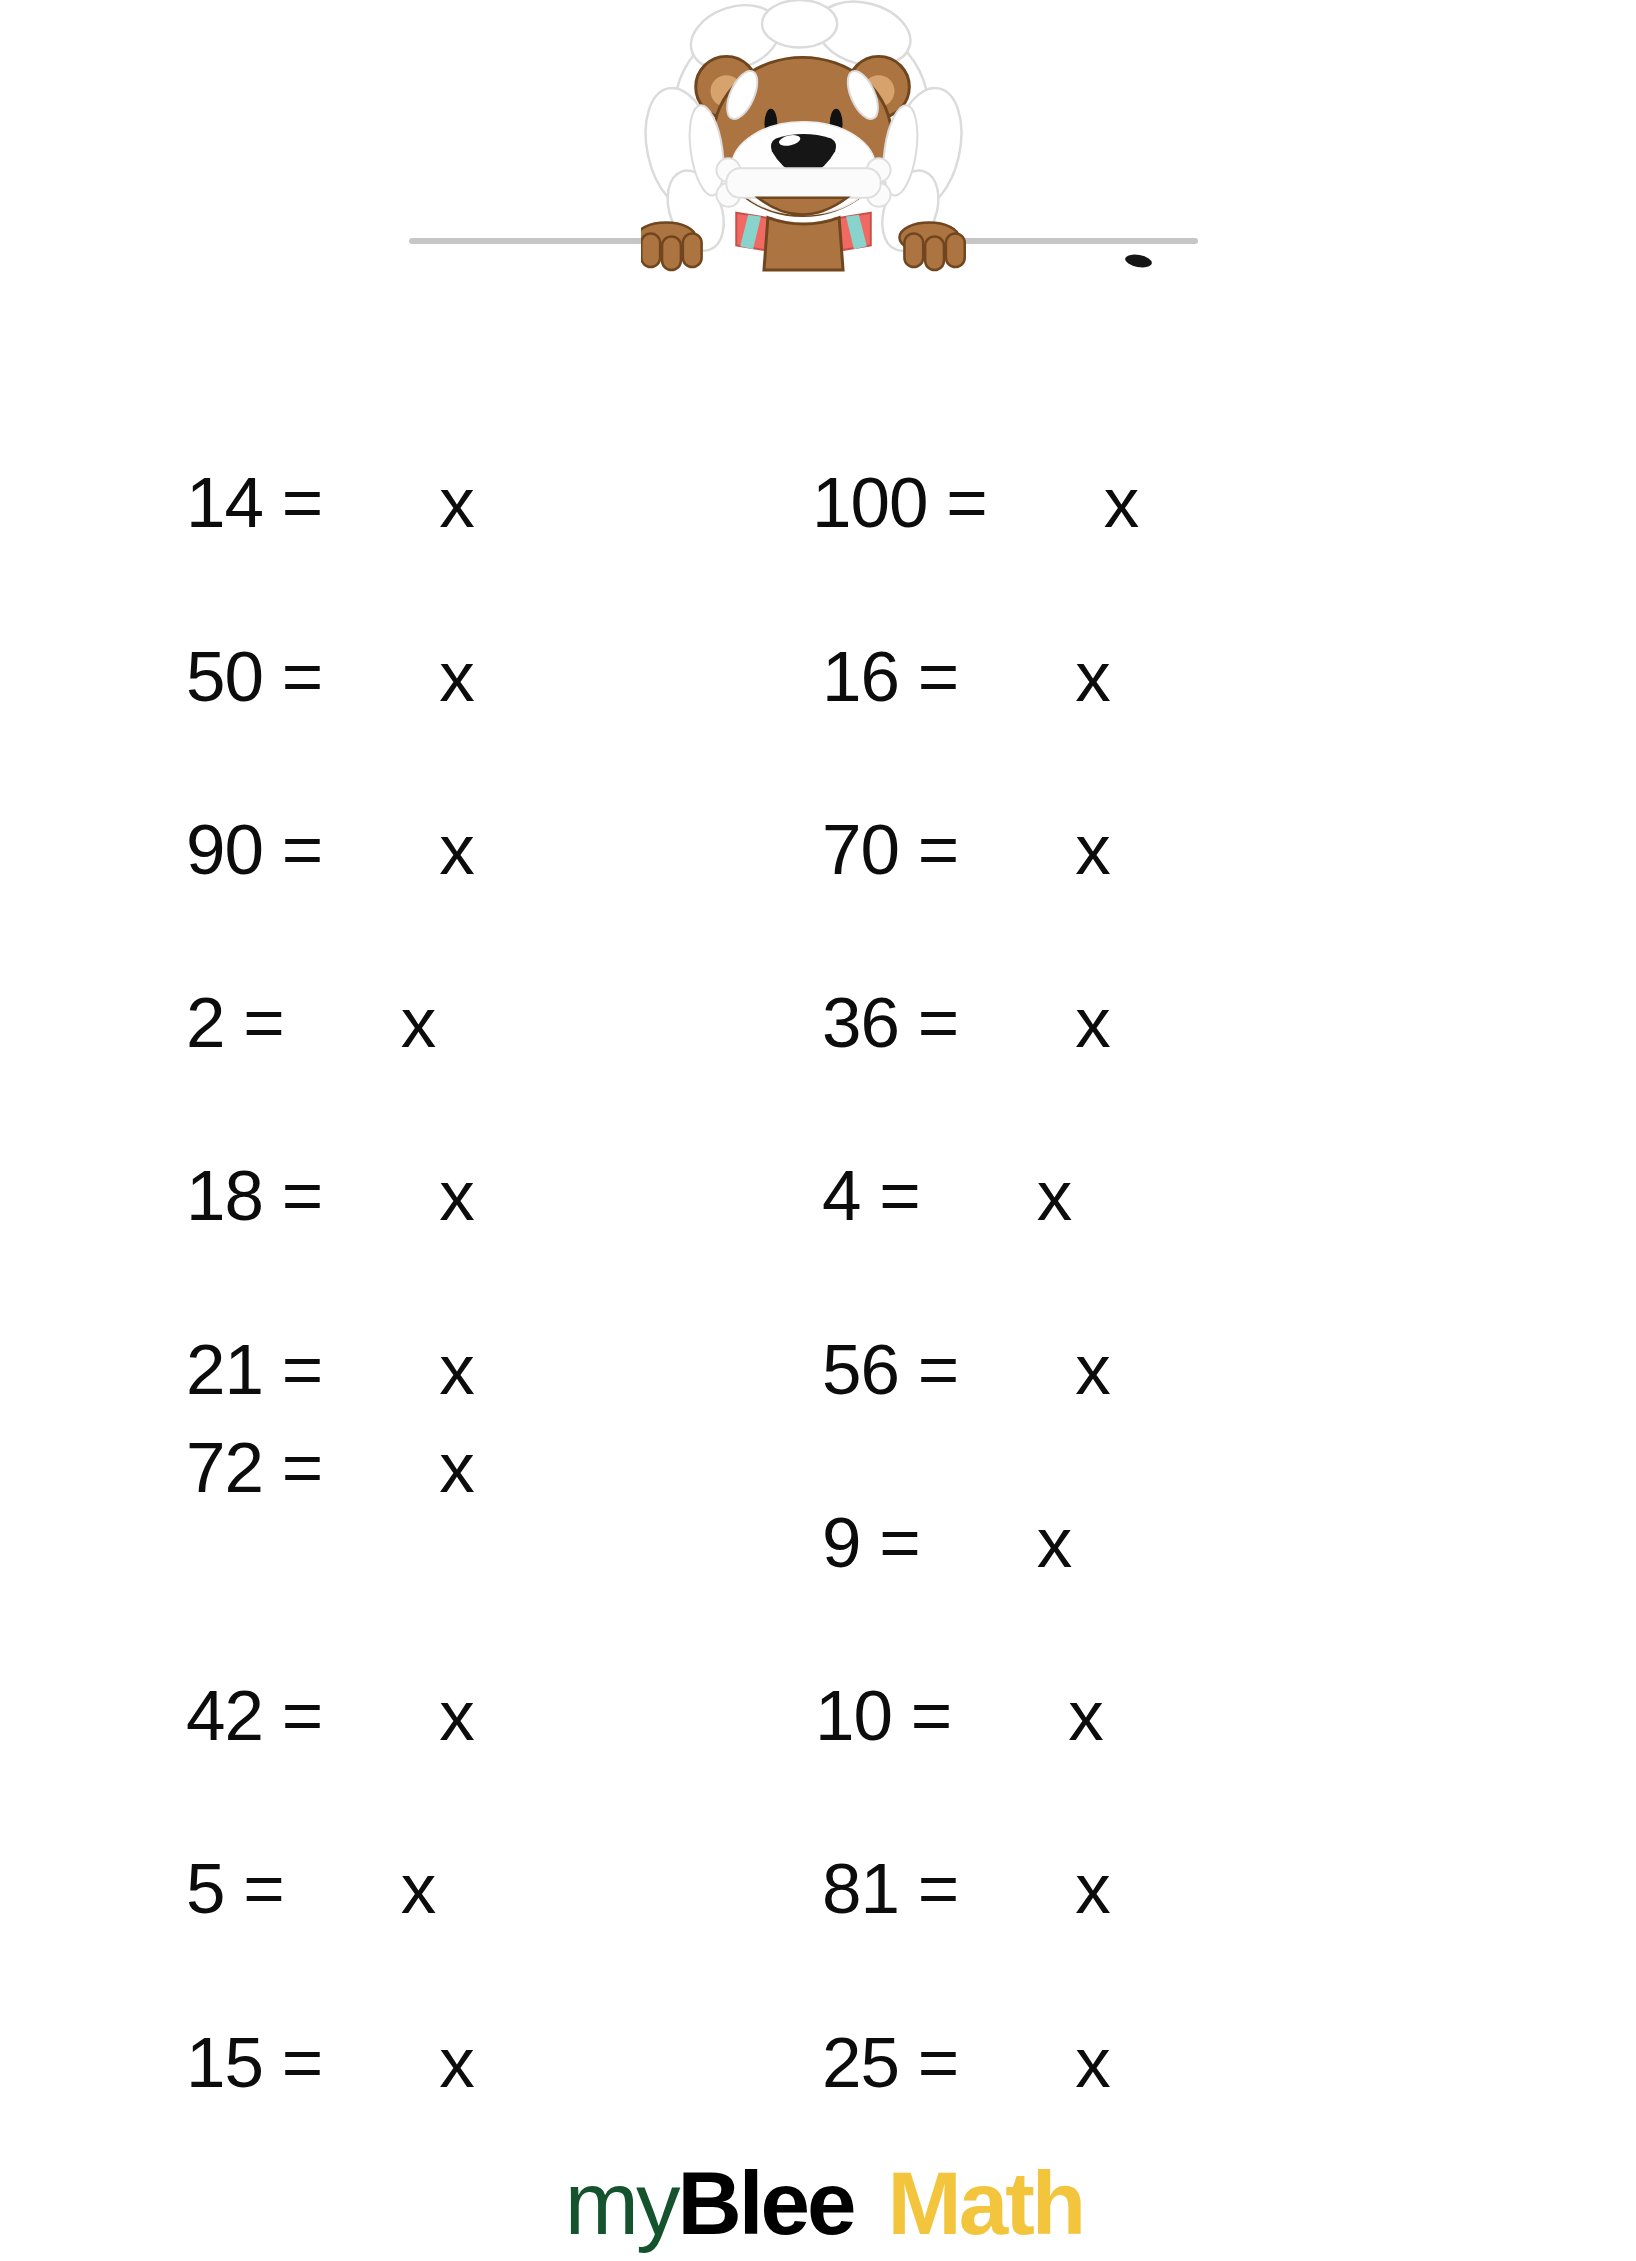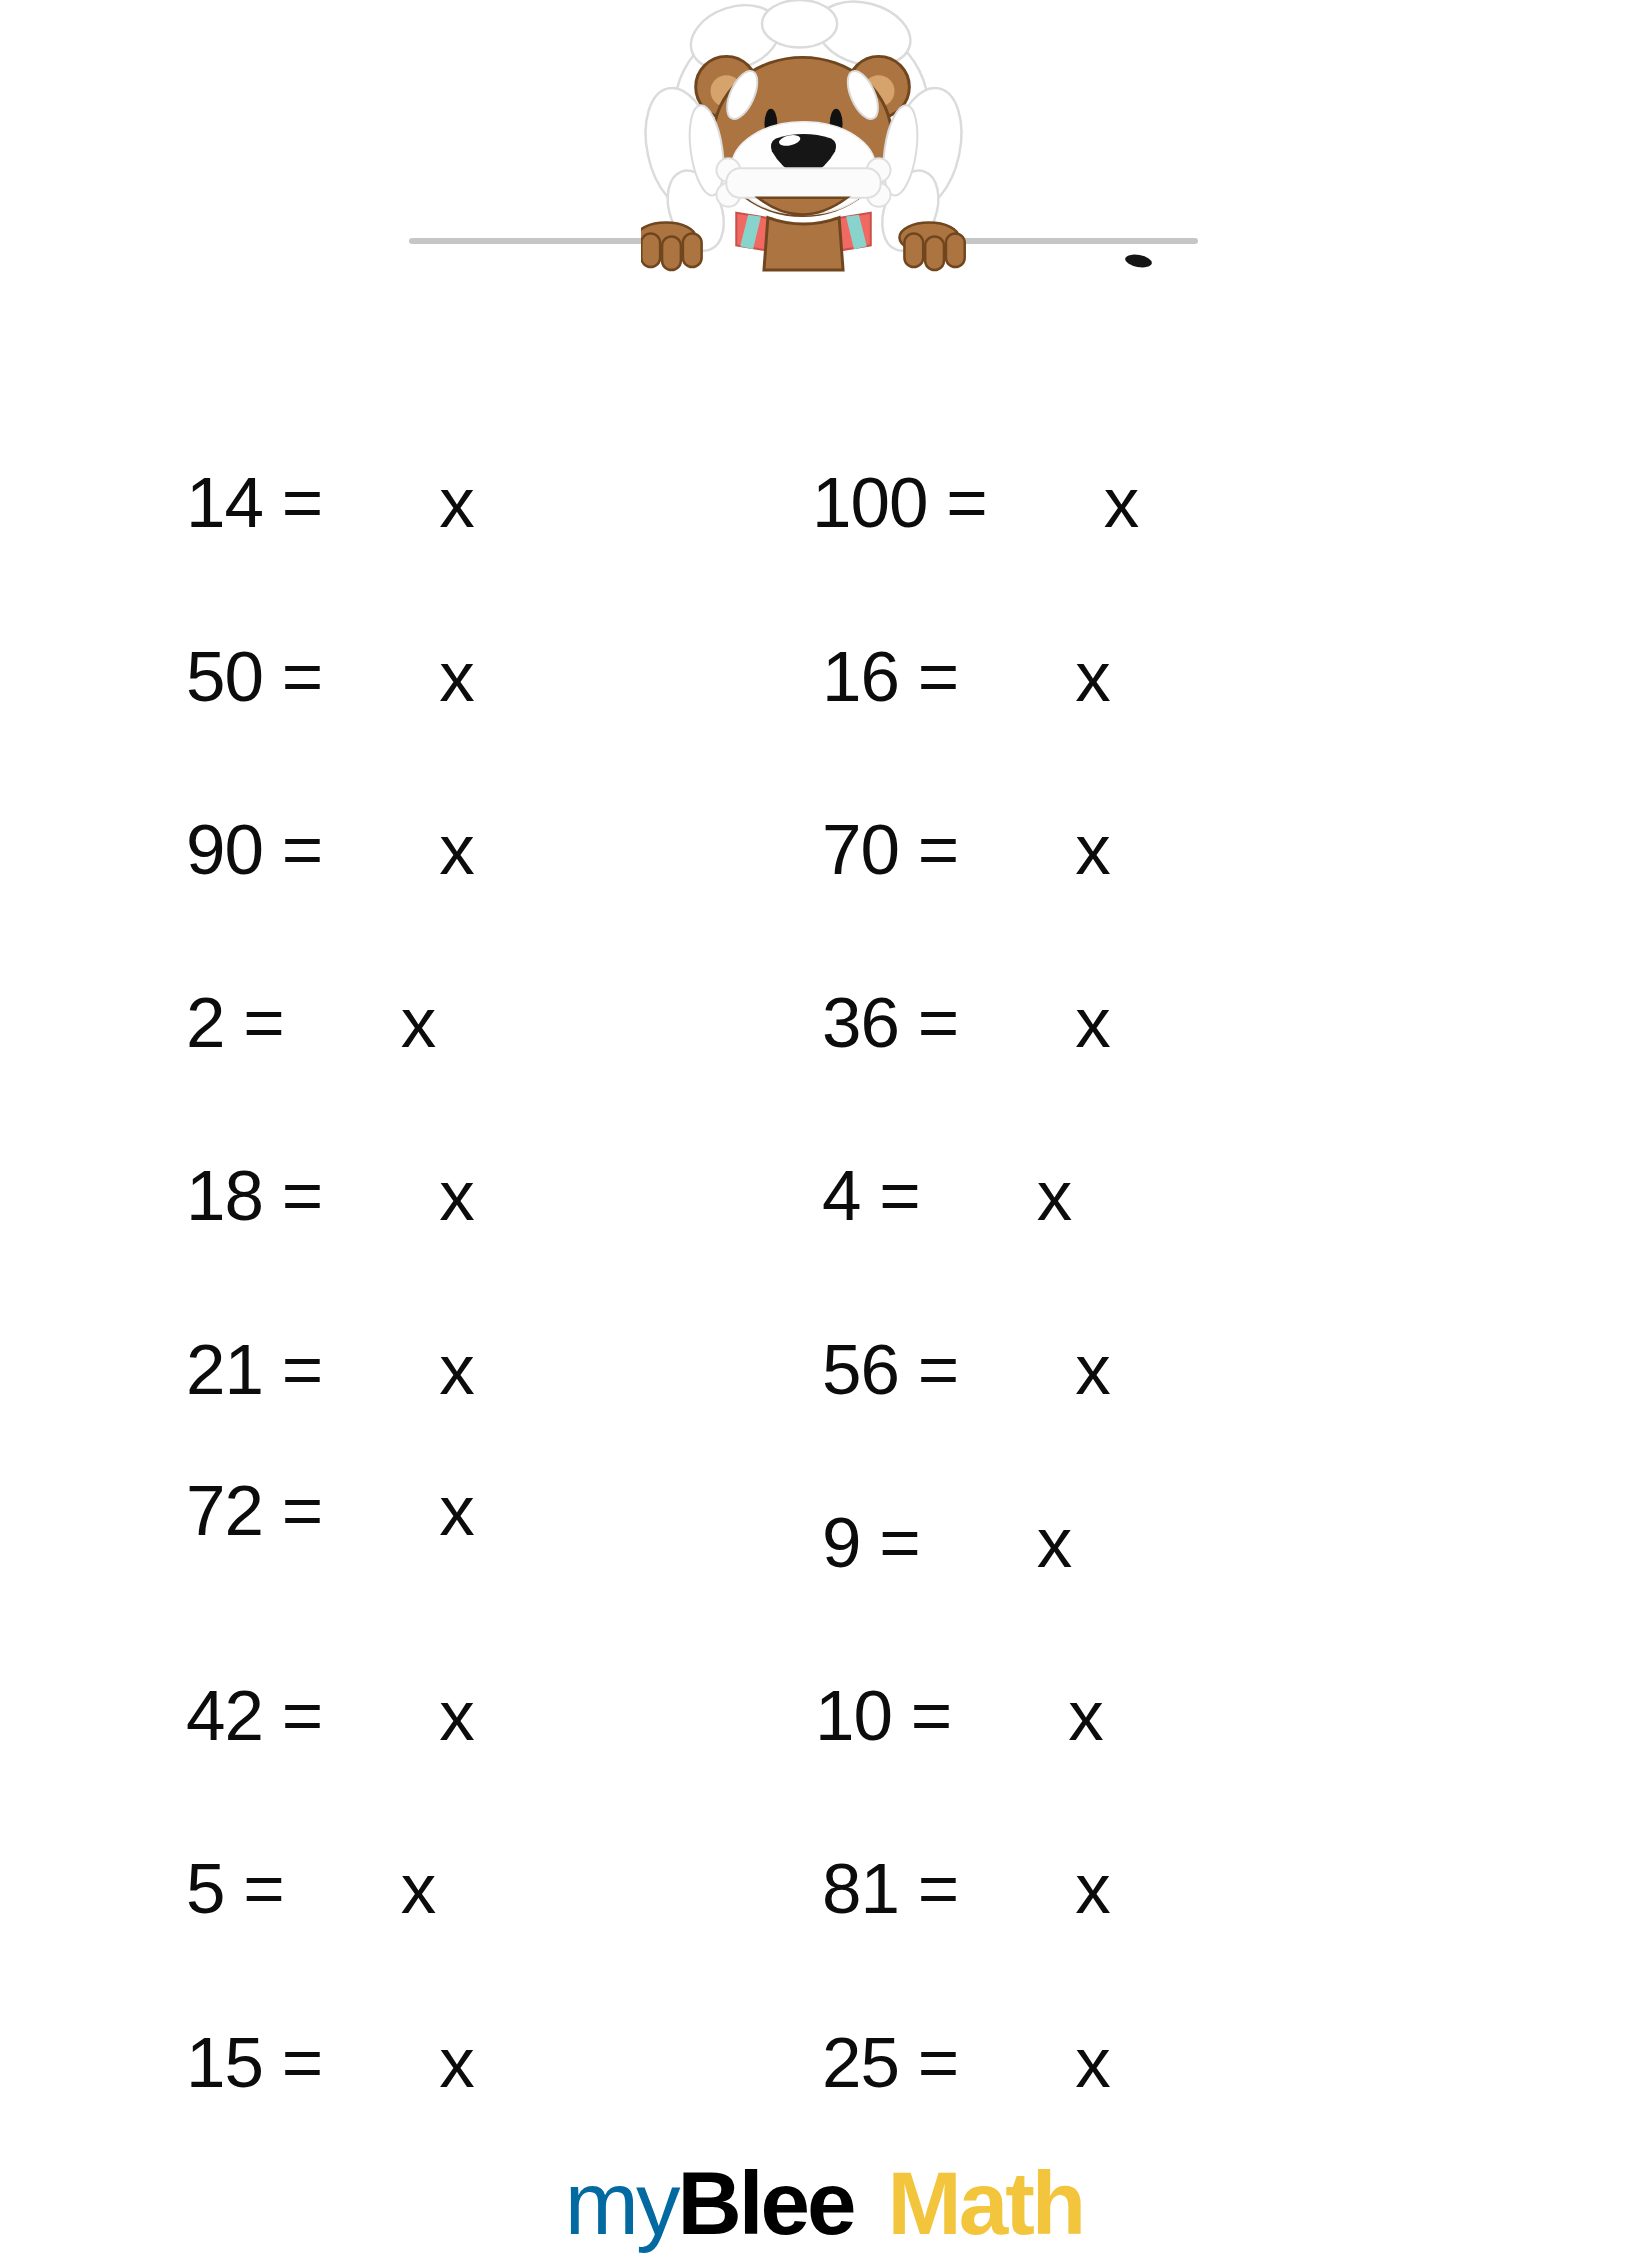--- a/index.html
+++ b/index.html
@@ -28,21 +28,21 @@
   }
   .cell{
     position:absolute;display:flex;align-items:baseline;
     font-size:71px;line-height:71px;letter-spacing:-1px;white-space:nowrap;color:#0c0c0c;
   }
   .cell .gap{display:inline-block;width:117px;}
   .logo{
     position:absolute;left:824px;top:2158px;transform:translateX(-50%);
     font-size:89px;line-height:91px;letter-spacing:-3px;white-space:nowrap;font-weight:700;
   }
-  .logo .lg-my{font-weight:400;color:#0369a1;}
+  .logo .lg-my{font-weight:400;color:#14532d;}
   .logo .lg-blee{font-weight:700;color:#000000;}
   .logo .lg-math{font-weight:700;color:#f2c53d;margin-left:34px;}
 </style>
 </head>
 <body>
 
 <div class="page">
 
   <div class="shelf-line shelf-left"></div>
   <div class="shelf-line shelf-right"></div>
@@ -164,21 +164,21 @@
       <span>21 =</span>
       <span class="gap"></span>
       <span>x</span>
     </div>
   <div class="cell" style="left:822px;top:1334px">
       <span>56 =</span>
       <span class="gap"></span>
       <span>x</span>
     </div>
 
-  <div class="cell" style="left:186px;top:1475px">
+  <div class="cell" style="left:186px;top:1432px">
       <span>72 =</span>
       <span class="gap"></span>
       <span>x</span>
     </div>
   <div class="cell" style="left:822px;top:1507px">
       <span>9 =</span>
       <span class="gap"></span>
       <span>x</span>
     </div>
 

